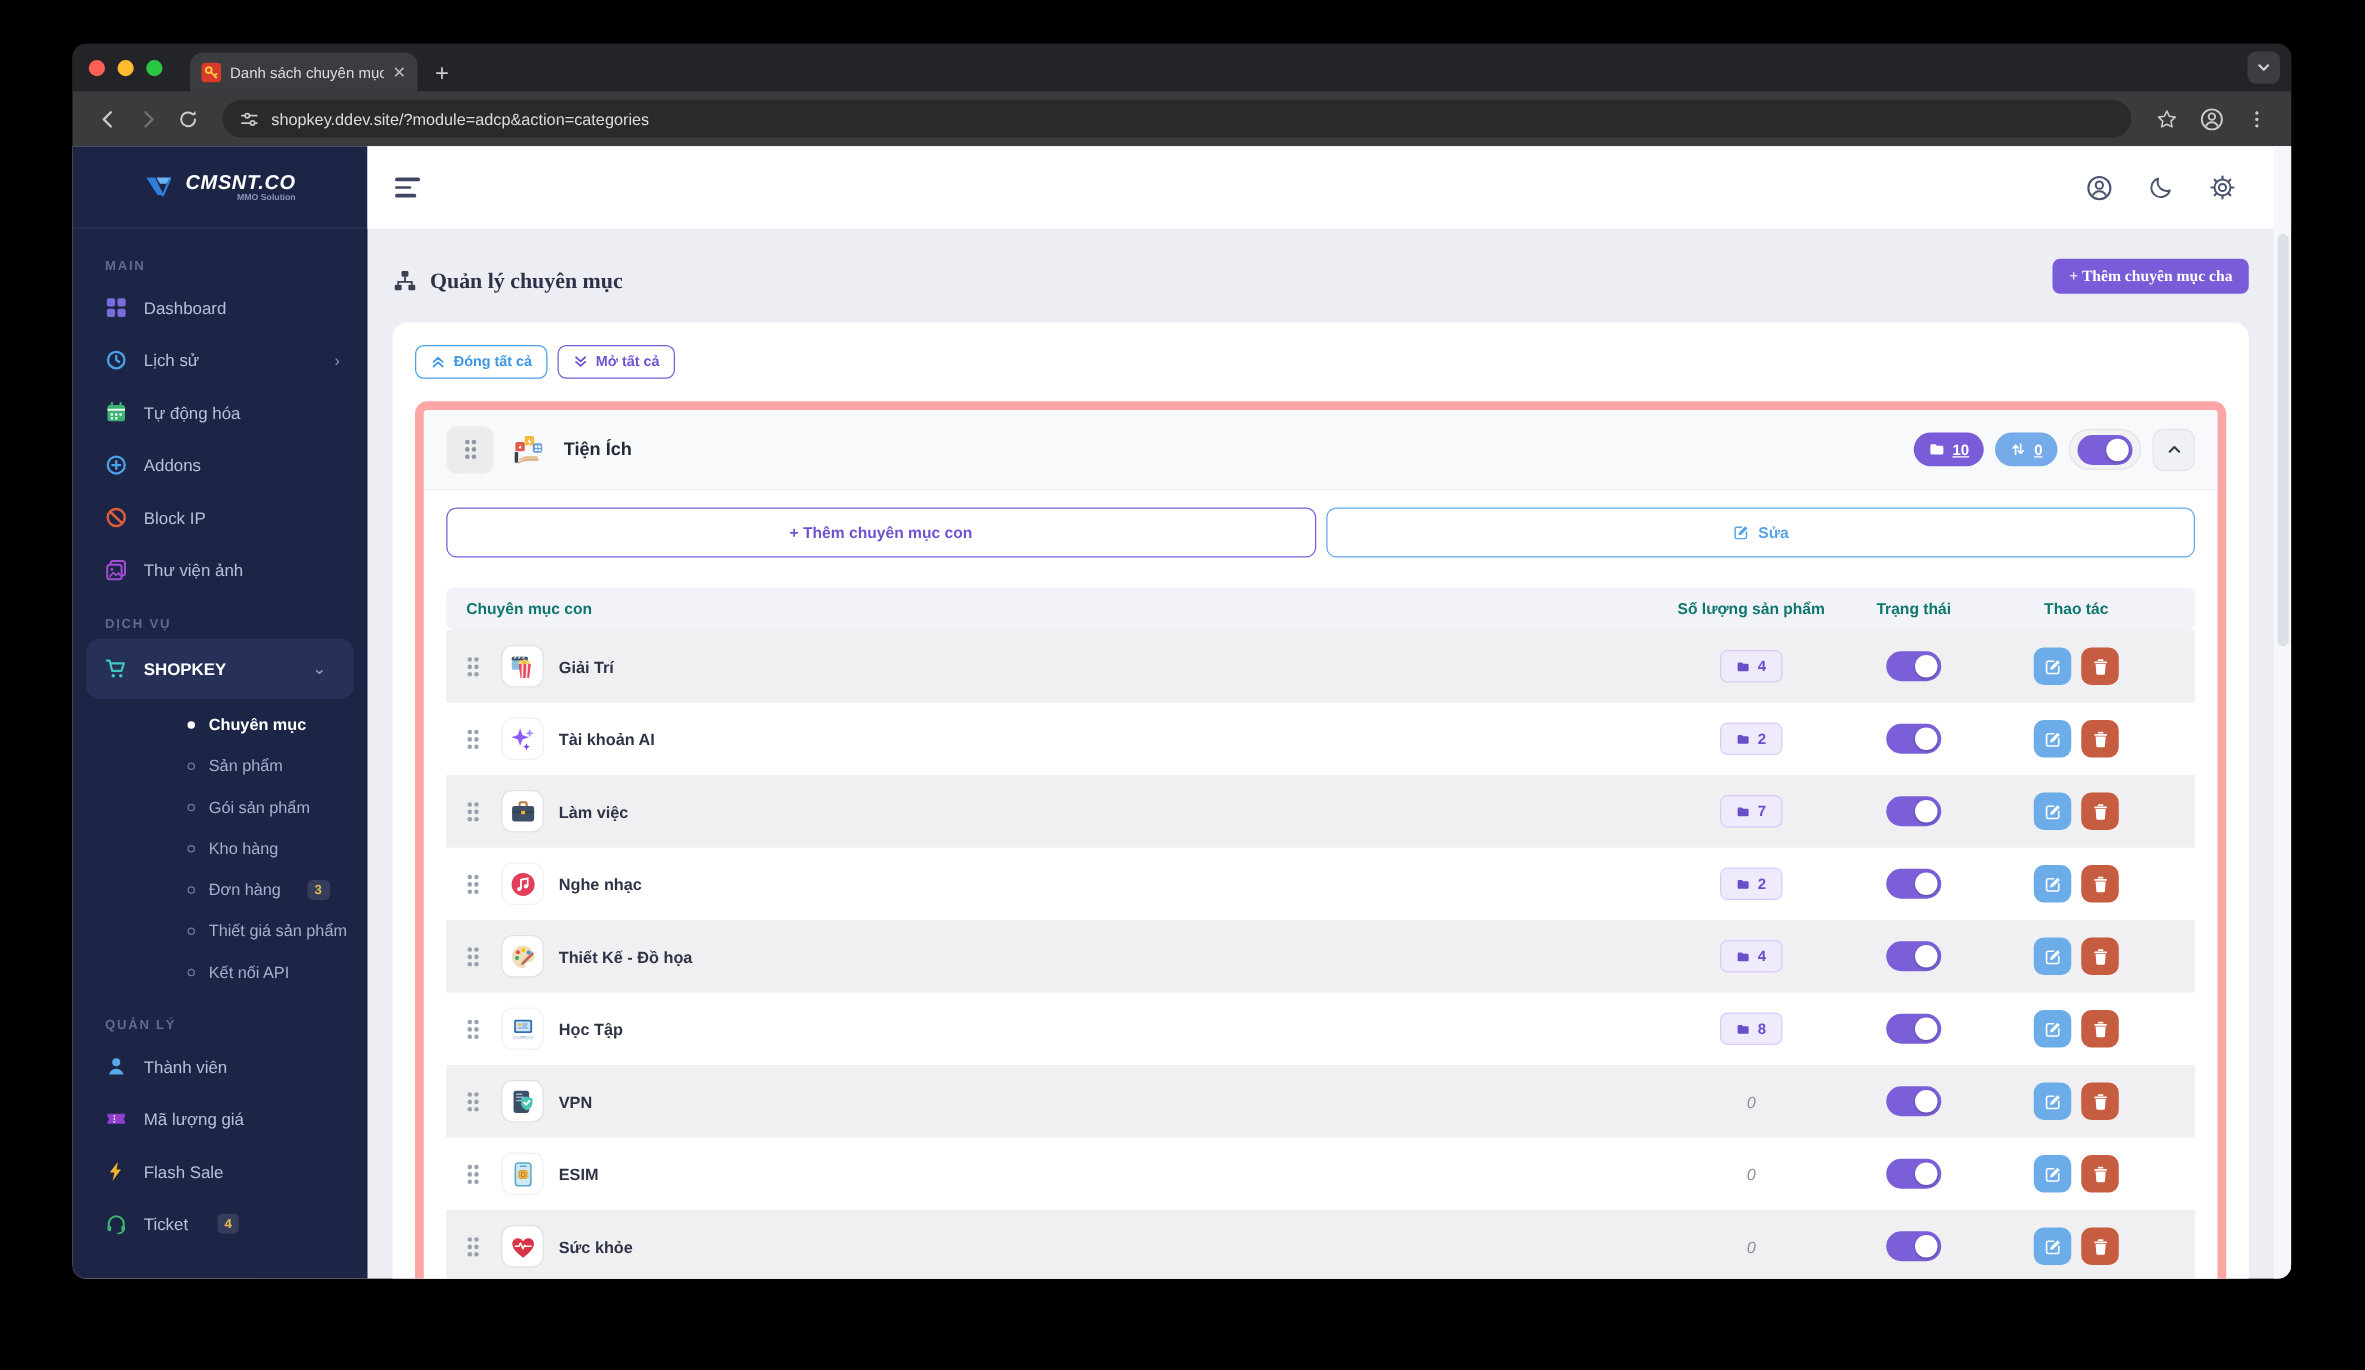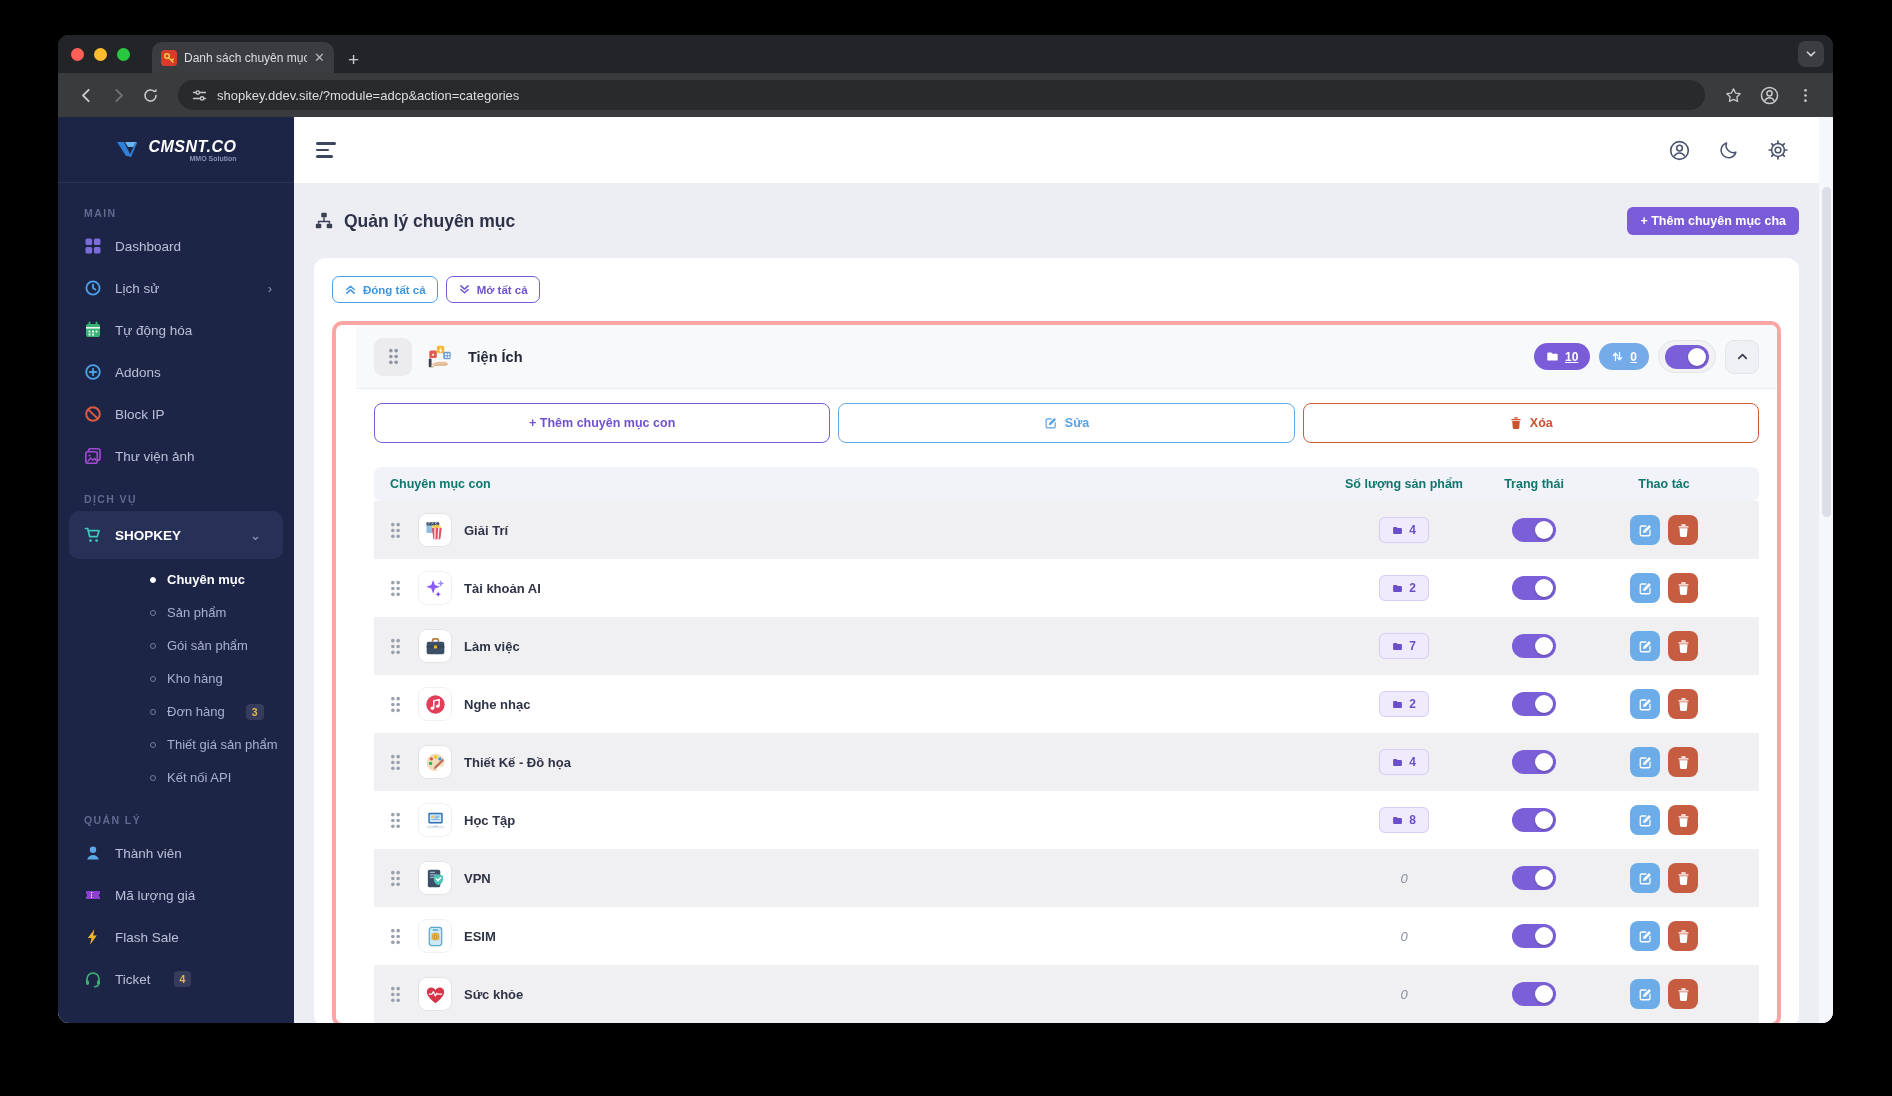--- a/index.html
+++ b/index.html
@@ -60,32 +60,32 @@
     padding:2px 6px; border-radius:4px; }
 
   
   .main { flex:1; display:flex; flex-direction:column; min-width:0; }
   .topbar { height:66px; flex:none; background:#fff; display:flex; align-items:center; padding:0 44px 0 22px; }
   .burger { display:flex; flex-direction:column; gap:4px; width:22px; }
   .burger i { display:block; height:2.5px; border-radius:2px; background:#3d4760; }
   .burger i:nth-child(1){ width:20px; } .burger i:nth-child(2){ width:13px; } .burger i:nth-child(3){ width:17px; }
   .top-icons { margin-left:auto; display:flex; align-items:center; gap:27px; }
   .content { flex:1; padding:0 34px 0 20px; overflow:hidden; }
-  .pagehead { margin-top:24px; display:flex; align-items:center; justify-content:space-between; }
+  .pagehead { margin-top:24px; display:flex; align-items:flex-end; justify-content:space-between;font-family:Liberation Serif, serif; }
   .ptitle { display:flex; align-items:center; gap:10px; font-size:17.5px; font-weight:800; color:#2d3248; }
   .btn-addparent { height:28px; padding:0 13px; background:#7a5cd8; color:#fff; border:none; border-radius:6px;
     font-size:12.5px; font-weight:700; display:flex; align-items:center; font-family:inherit; }
   .card { margin-top:23px; background:#fff; border-radius:12px; padding:18px 18px 0; }
   .fold-row { display:flex; gap:8px; margin-bottom:18px; }
   .btn-outline { height:27px; padding:0 11px; border-radius:7px; background:#fff; font-size:11.5px; font-weight:700;
     display:flex; align-items:center; gap:6px; font-family:inherit; }
   .btn-blue-o { border:1.5px solid #49a0e8; color:#3e97e4; }
   .btn-purp-o { border:1.5px solid #7a5cd8; color:#6f52cf; }
 
-  .block { border:4px solid #fca5a5; border-radius:10px; overflow:hidden; background:#fff;padding-left:20px; }
+  .block { border:7px solid #fca5a5; border-radius:10px; overflow:hidden; background:#fff; }
   .block-head { height:64px; background:#f8f9fb; border-bottom:1px solid #ebedf3;
     display:flex; align-items:center; gap:13px; padding:0 18px; }
   .drag-tile { width:38px; height:38px; border-radius:9px; background:#ececef;
     display:flex; align-items:center; justify-content:center; flex:none; }
   .cat-title { font-size:14.5px; font-weight:800; color:#232838; }
   .head-right { margin-left:auto; display:flex; align-items:center; gap:9px; }
   .pill { height:27px; padding:0 12px; border-radius:14px; color:#fff; font-size:12px; font-weight:700;
     display:flex; align-items:center; gap:6px;text-decoration:underline; }
   .pill-purple { background:#7a5cd8; }
   .pill-blue { background:#74abe8; }
@@ -655,26 +655,20 @@
               </div>
 
               <div class="block-actions">
                 <button class="big-btn bb-add">+ Thêm chuyên mục con</button>
                 <button class="big-btn bb-edit">
                   <svg width="14" height="14" color="#58a3e6">
                       <use href="#i-edit"></use>
                     </svg>
                   <span>Sửa</span>
                 </button>
-                <button class="big-btn bb-del">
-                  <svg width="14" height="14" color="#c9532f">
-                      <use href="#i-trash"></use>
-                    </svg>
-                  <span>Xóa</span>
-                </button>
               </div>
 
               <div class="tablewrap">
                 <div class="trow thead">
                   <span>Chuyên mục con</span>
                   <span class="c">Số lượng sản phẩm</span>
                   <span class="c">Trạng thái</span>
                   <span class="c">Thao tác</span>
                 </div>
 

